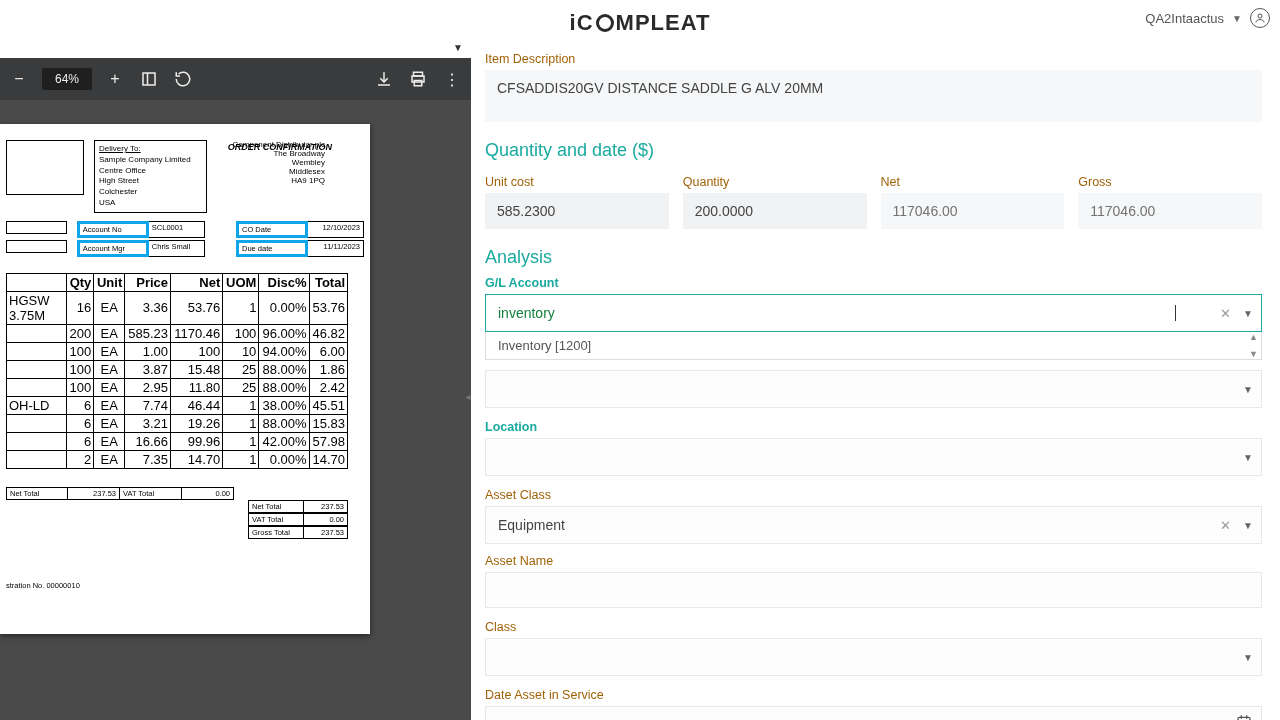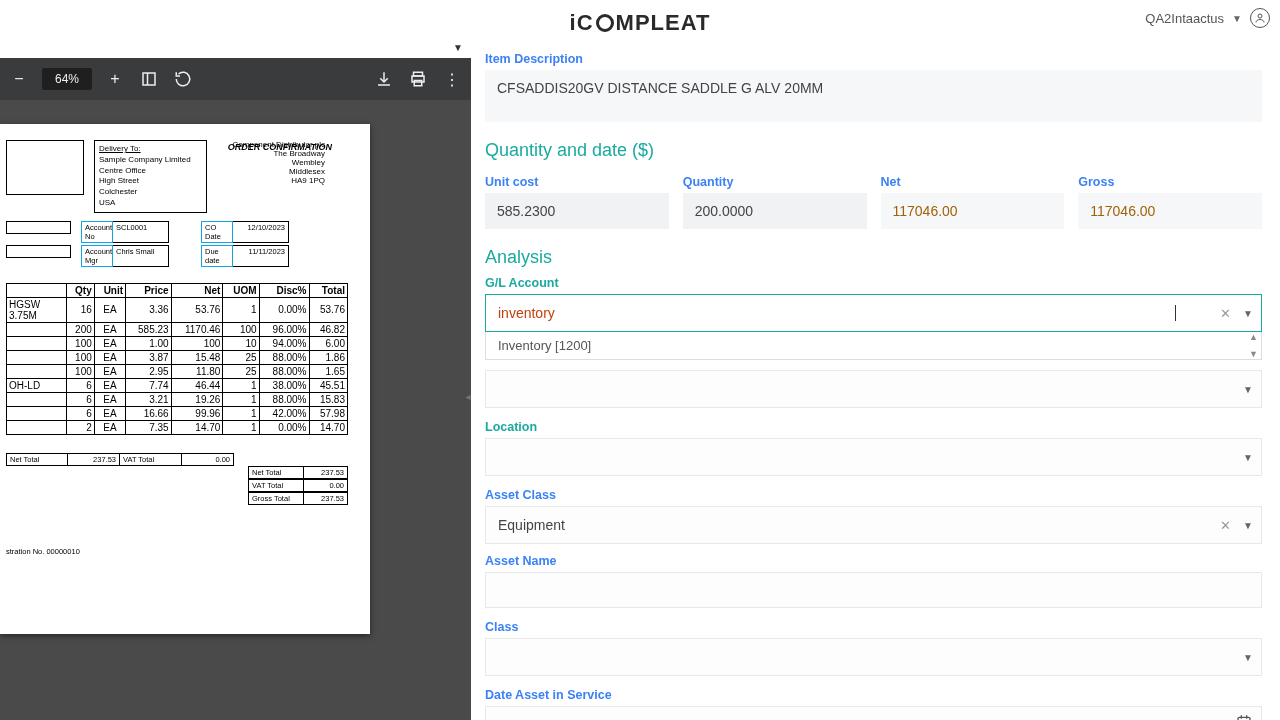--- a/index.html
+++ b/index.html
@@ -26,57 +26,57 @@
   .pdf-page { background:#fff; width:370px; margin: 24px 0 0 0; height: 510px; box-shadow: 0 2px 6px rgba(0,0,0,.5); font-size: 8px; color:#000; position:relative; padding: 10px 6px 6px 6px; }
   .order-conf { position:absolute; right:38px; top:18px; font-weight:700; font-style:italic; font-size:9px; }
   .addr-row { display:flex; gap: 10px; margin-top: 6px; }
   .addr-box { border:1px solid #000; padding:3px 4px; font-size:8px; line-height:1.35; }
   .addr-left { width: 78px; height: 55px; }
   .addr-mid { width: 113px; }
   .addr-right { width: 110px; text-align:right; border:none; padding:0 2px; }
   .meta-row { display:flex; gap: 10px; margin-top: 8px; }
   .meta-cell-l { width: 65px; border:1px solid #000; height:13px; }
   .meta-block { display:flex; }
-  .meta-block .lbl { border:1px solid #0ea5e9; padding:1px 3px; font-size:7.5px; width:32px; }
+  .meta-block .lbl { border:3px solid #0ea5e9; padding:1px 3px; font-size:7.5px; width:72px; }
   .meta-block .val { border:1px solid #000; border-left:none; padding:1px 3px; font-size:7.5px; width:56px; }
   .meta-block.r .val { width:56px; text-align:right; }
 
-  .line-table { width: 342px; border-collapse: collapse; margin-top: 16px; font-size:10px; }
+  .line-table { width: 342px; border-collapse: collapse; margin-top: 16px; font-size:13px; }
   .line-table th, .line-table td { border:1px solid #000; padding:1px 2px; text-align:right; }
   .line-table th { font-weight:700; }
   .line-table td:first-child, .line-table th:first-child { text-align:left; width:60px; }
   .line-table .unitcol { text-align:center; }
 
   .tot-row { display:flex; gap:0; margin-top: 18px; }
   .tot-left { display:flex; }
   .tot-left .lbl { border:1px solid #000; padding:1px 3px; font-size:7.5px; width:62px; }
   .tot-left .val { border:1px solid #000; border-left:none; padding:1px 3px; font-size:7.5px; width:52px; text-align:right; }
   .tot-stack { margin-left:auto; }
   .tot-stack .row { display:flex; }
   .tot-stack .lbl { border:1px solid #000; padding:1px 3px; font-size:7.5px; width:56px; }
   .tot-stack .val { border:1px solid #000; border-left:none; padding:1px 3px; font-size:7.5px; width:44px; text-align:right; }
   .regno { margin-top: 42px; font-size:7.5px; }
 
   .expand-handle { position:absolute; right:-3px; top: 340px; width:12px; height:40px; display:flex; align-items:center; justify-content:center; font-size:10px; color:#777; }
 
   
   .right { flex:1; padding: 10px 18px 0 14px; overflow-y:auto; }
-  .field-label { font-size: 12.5px; color: #3b82f6; margin-top: 6px; margin-bottom: 4px; font-weight: bold; }
+  .field-label { font-size: 12.5px; color: #a16207; margin-top: 6px; margin-bottom: 4px; }
   .field-label-teal { color: #1aaaa0; font-weight:600; }
   .section-title { color: #1aaaa0; font-size: 18px; font-weight: 500; margin: 18px 0 8px 0; }
   .textarea { width: 100%; min-height: 52px; background:#f6f7f8; border:none; padding:10px 12px; font-size:14px; color:#444; resize:none; }
   .row4 { display:flex; gap: 14px; justify-content: center; }
   .row4 > div { flex:1; }
   .input { width:100%; height:36px; background:#f1f2f3; border:none; padding:0 12px; font-size:14px; color:#444; }
-  .input.readonly { background:#f6f7f8; color:#a16207; }
+  .input.readonly { background:#f6f7f8; color:#737373; }
   .dropdown { position:relative; width:100%; height:38px; background:#fdfdfd; border:1px solid #e8e8e8; display:flex; align-items:center; padding:0 12px; font-size:14px; color:#444; }
   .dropdown.active { border:1px solid #1aaaa0; background:#fff; }
   .dropdown .clr { position:absolute; right:30px; color:#999; cursor:pointer; font-size:13px; }
   .dropdown .dd { position:absolute; right:8px; color:#666; font-size:10px; }
-  .dropdown input { border:none; outline:none; font-size:14px; width: 90%; color:#c2410c; background:transparent; }
+  .dropdown input { border:none; outline:none; font-size:14px; width: 90%; color:#15803d; background:transparent; }
   .dd-list { border:1px solid #ddd; border-top: none; background:#fff; font-size:13px; max-height: 90px; overflow:auto; position: relative; }
   .dd-list .item { padding:6px 12px; color:#555; cursor:pointer; }
   .dd-list .scroll-arrow { position:absolute; right:3px; font-size:9px; color:#888; }
   .dd-list .scroll-arrow.up { top:0; }
   .dd-list .scroll-arrow.dn { bottom:0; }
   .date-field { position:relative; }
   .date-field .cal { position:absolute; right:10px; top:8px; color:#666; font-size:15px; }
   .cursor-caret { display:inline-block; width:1px; height:16px; background:#333; vertical-align:middle; margin-left:1px; }
 </style>
 </head>
@@ -243,21 +243,21 @@
               <td>1.86</td>
             </tr>
             <tr>
               <td></td>
               <td>100</td>
               <td class="unitcol">EA</td>
               <td>2.95</td>
               <td>11.80</td>
               <td>25</td>
               <td>88.00%</td>
-              <td>1.65</td>
+              <td>2.42</td>
             </tr>
             <tr>
               <td>OH-LD</td>
               <td>6</td>
               <td class="unitcol">EA</td>
               <td>7.74</td>
               <td>46.44</td>
               <td>1</td>
               <td>38.00%</td>
               <td>45.51</td>

